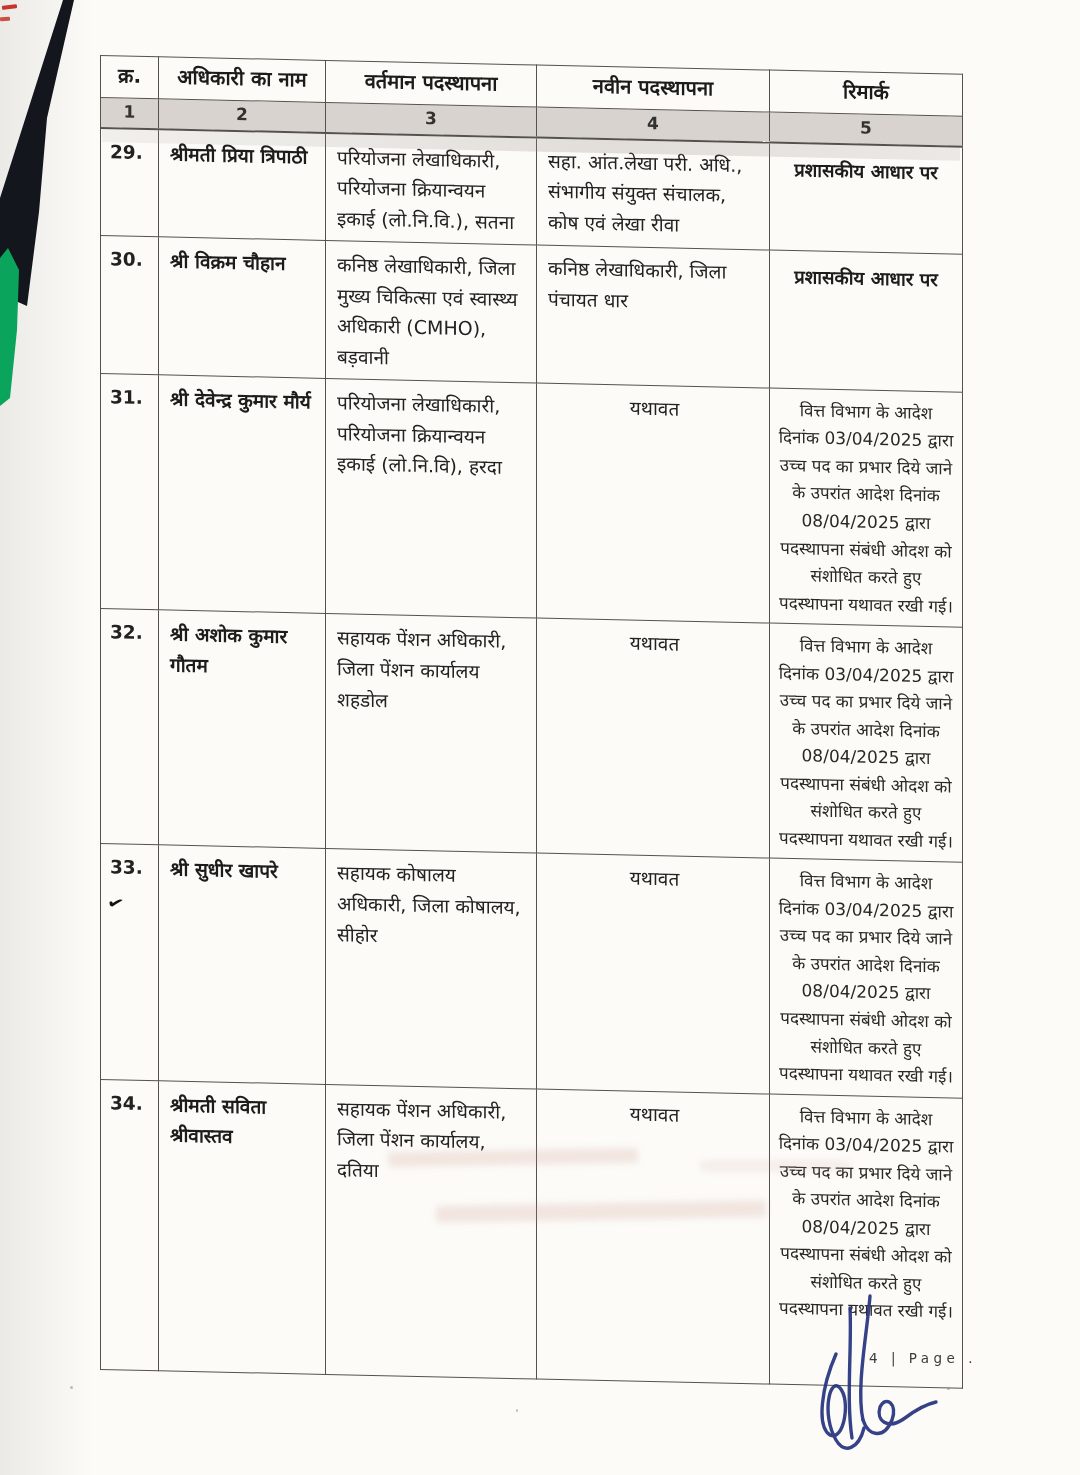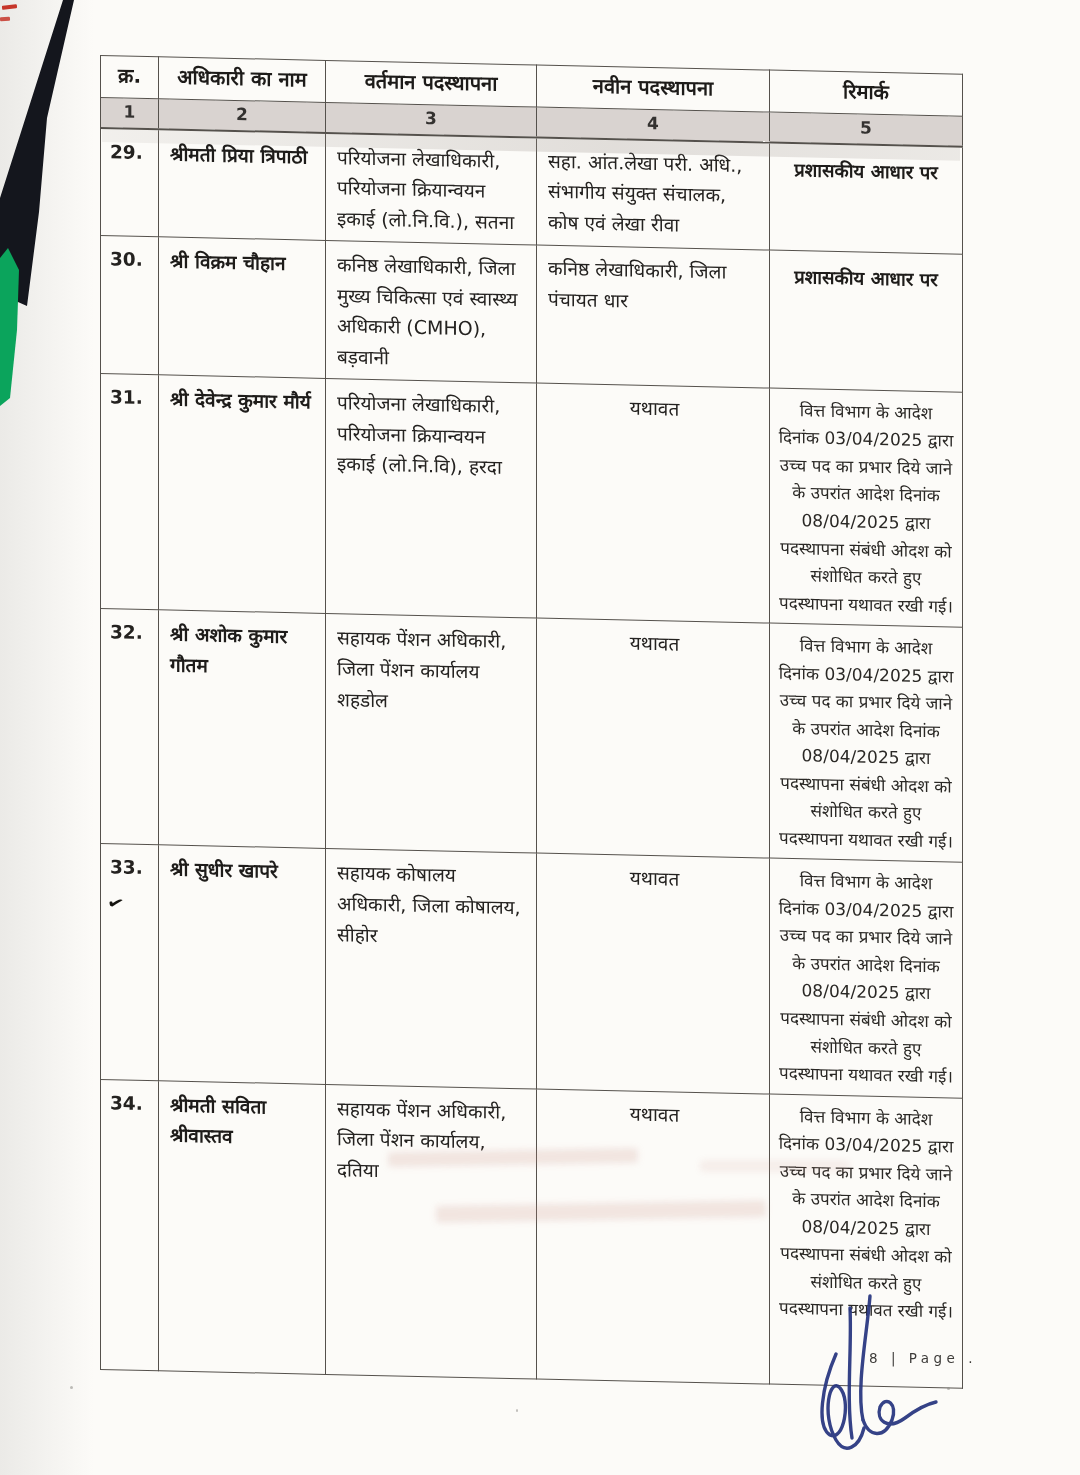--- a/index.html
+++ b/index.html
@@ -182,21 +182,21 @@
 </div>
 
 <div class="ghost g1"></div>
 <div class="ghost g2"></div>
 <div class="ghost g3"></div>
 
 <div class="speck s1"></div>
 <div class="speck s2"></div>
 <div class="speck s3"></div>
 
-<div class="page-footer">8 | Page .</div>
+<div class="page-footer">4 | Page .</div>
 
 <svg class="signature" width="170" height="165" viewBox="0 0 170 165">
   <g fill="none" stroke="#27357f" stroke-width="3.4" stroke-linecap="round" opacity="0.93">
     <path d="M64,8 C61,46 50,100 57,132"></path>
     <path d="M30,66 C16,98 10,138 24,147 C38,154 45,112 34,100 C24,88 15,126 30,152 C39,167 53,160 58,140"></path>
     <path d="M57,132 C63,149 78,151 86,132 C92,116 80,107 74,119 C70,132 81,143 99,130 C111,121 121,116 130,114"></path>
     <path d="M44,20 C46,60 40,110 46,150"></path>
   </g>
 </svg>
 

